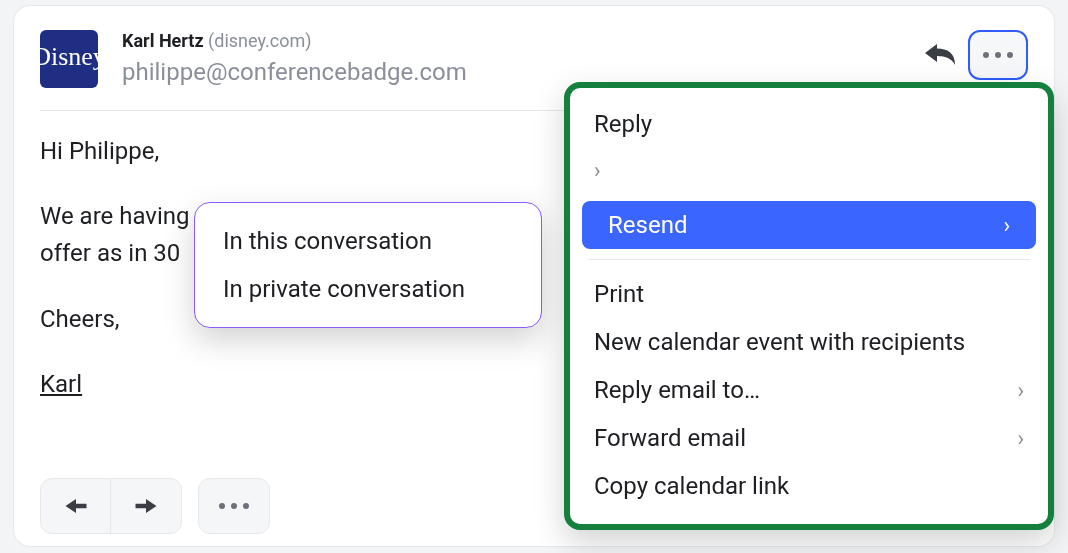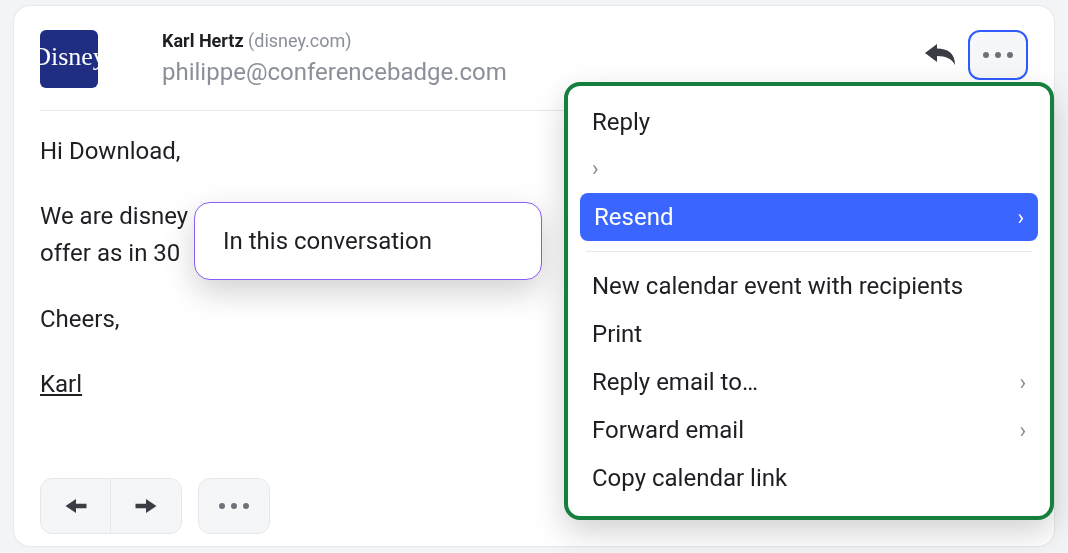--- a/index.html
+++ b/index.html
@@ -29,21 +29,20 @@
     left: 14px; top: 6px;
     width: 1040px; height: 540px;
     background: var(--panel-bg);
     border-radius: 16px;
     box-shadow: 0 0 0 1px var(--border);
     padding: 24px 26px 0 26px;
   }
   .header-row {
     display: flex;
     align-items: flex-start;
-    gap: 40px;
   }
   .avatar {
     width: 58px; height: 58px;
     border-radius: 6px;
     background: #1f2e82;
     display: flex;
     align-items: center;
     justify-content: center;
     margin-right: 24px;
     flex: 0 0 auto;
@@ -133,37 +132,37 @@
   
   .menu {
     position: absolute;
     top: 82px;
     right: 14px;
     width: 490px;
     background: var(--panel-bg);
     border-radius: 16px;
     box-shadow: var(--menu-shadow);
     padding: 12px 0 14px 0;
-    border: 4px solid #15803d;
+    border: 6px solid #15803d;
   }
   .menu-item {
     padding: 10px 24px 10px 24px;
     font-size: 24px;
     color: var(--text-dark);
     display: flex;
     align-items: center;
     justify-content: space-between;
     cursor: pointer;
   }
   .menu-item.highlight {
     background: var(--highlight-blue);
     color: #fff;
     border-radius: 8px;
-    margin: 2px 12px;
-    padding: 10px 14px;
+    margin: 8px 12px;
+    padding: 10px 26px;
   }
   .menu-sep {
     height: 1px;
     background: var(--border);
     margin: 10px 18px;
   }
   .chev { font-size: 22px; color: #888c94; }
   .menu-item.highlight .chev { color: #fff; }
 
   
@@ -211,23 +210,23 @@
             <span></span>
             <span></span>
           </span>
       </div>
     </div>
   </div>
 
   <hr class="divider">
 
   <div class="body-text">
-    <p>Hi Download,</p>
+    <p>Hi Philippe,</p>
     <p>
-      <span>We are disney</span><br>
+      <span>We are having</span><br>
       <span>offer as in 30</span>
     </p>
     <p>Cheers,</p>
     <p class="sig-name">Karl</p>
   </div>
 
   <div class="bottom-bar">
     <div class="btn-group">
       <div class="btn-seg first">
         <svg class="arrow" width="28" height="22" viewBox="0 0 24 18">
@@ -248,41 +247,44 @@
         </span>
     </div>
   </div>
 
 </div>
 
 <div class="submenu">
   <div class="menu-item">
     <span>In this conversation</span>
   </div>
+  <div class="menu-item">
+    <span>In private conversation</span>
+  </div>
 </div>
 
 <div class="menu">
   <div class="menu-item">
     <span>Reply</span>
   </div>
   <div class="menu-item">
     <span class="chev">›</span>
   </div>
   <div class="menu-item highlight">
     <span>Resend</span>
     <span class="chev">›</span>
   </div>
   <div class="menu-sep"></div>
   <div class="menu-item">
+    <span>Print</span>
+  </div>
+  <div class="menu-item">
     <span>New calendar event with recipients</span>
   </div>
   <div class="menu-item">
-    <span>Print</span>
-  </div>
-  <div class="menu-item">
     <span>Reply email to…</span>
     <span class="chev">›</span>
   </div>
   <div class="menu-item">
     <span>Forward email</span>
     <span class="chev">›</span>
   </div>
   <div class="menu-item">
     <span>Copy calendar link</span>
   </div>

